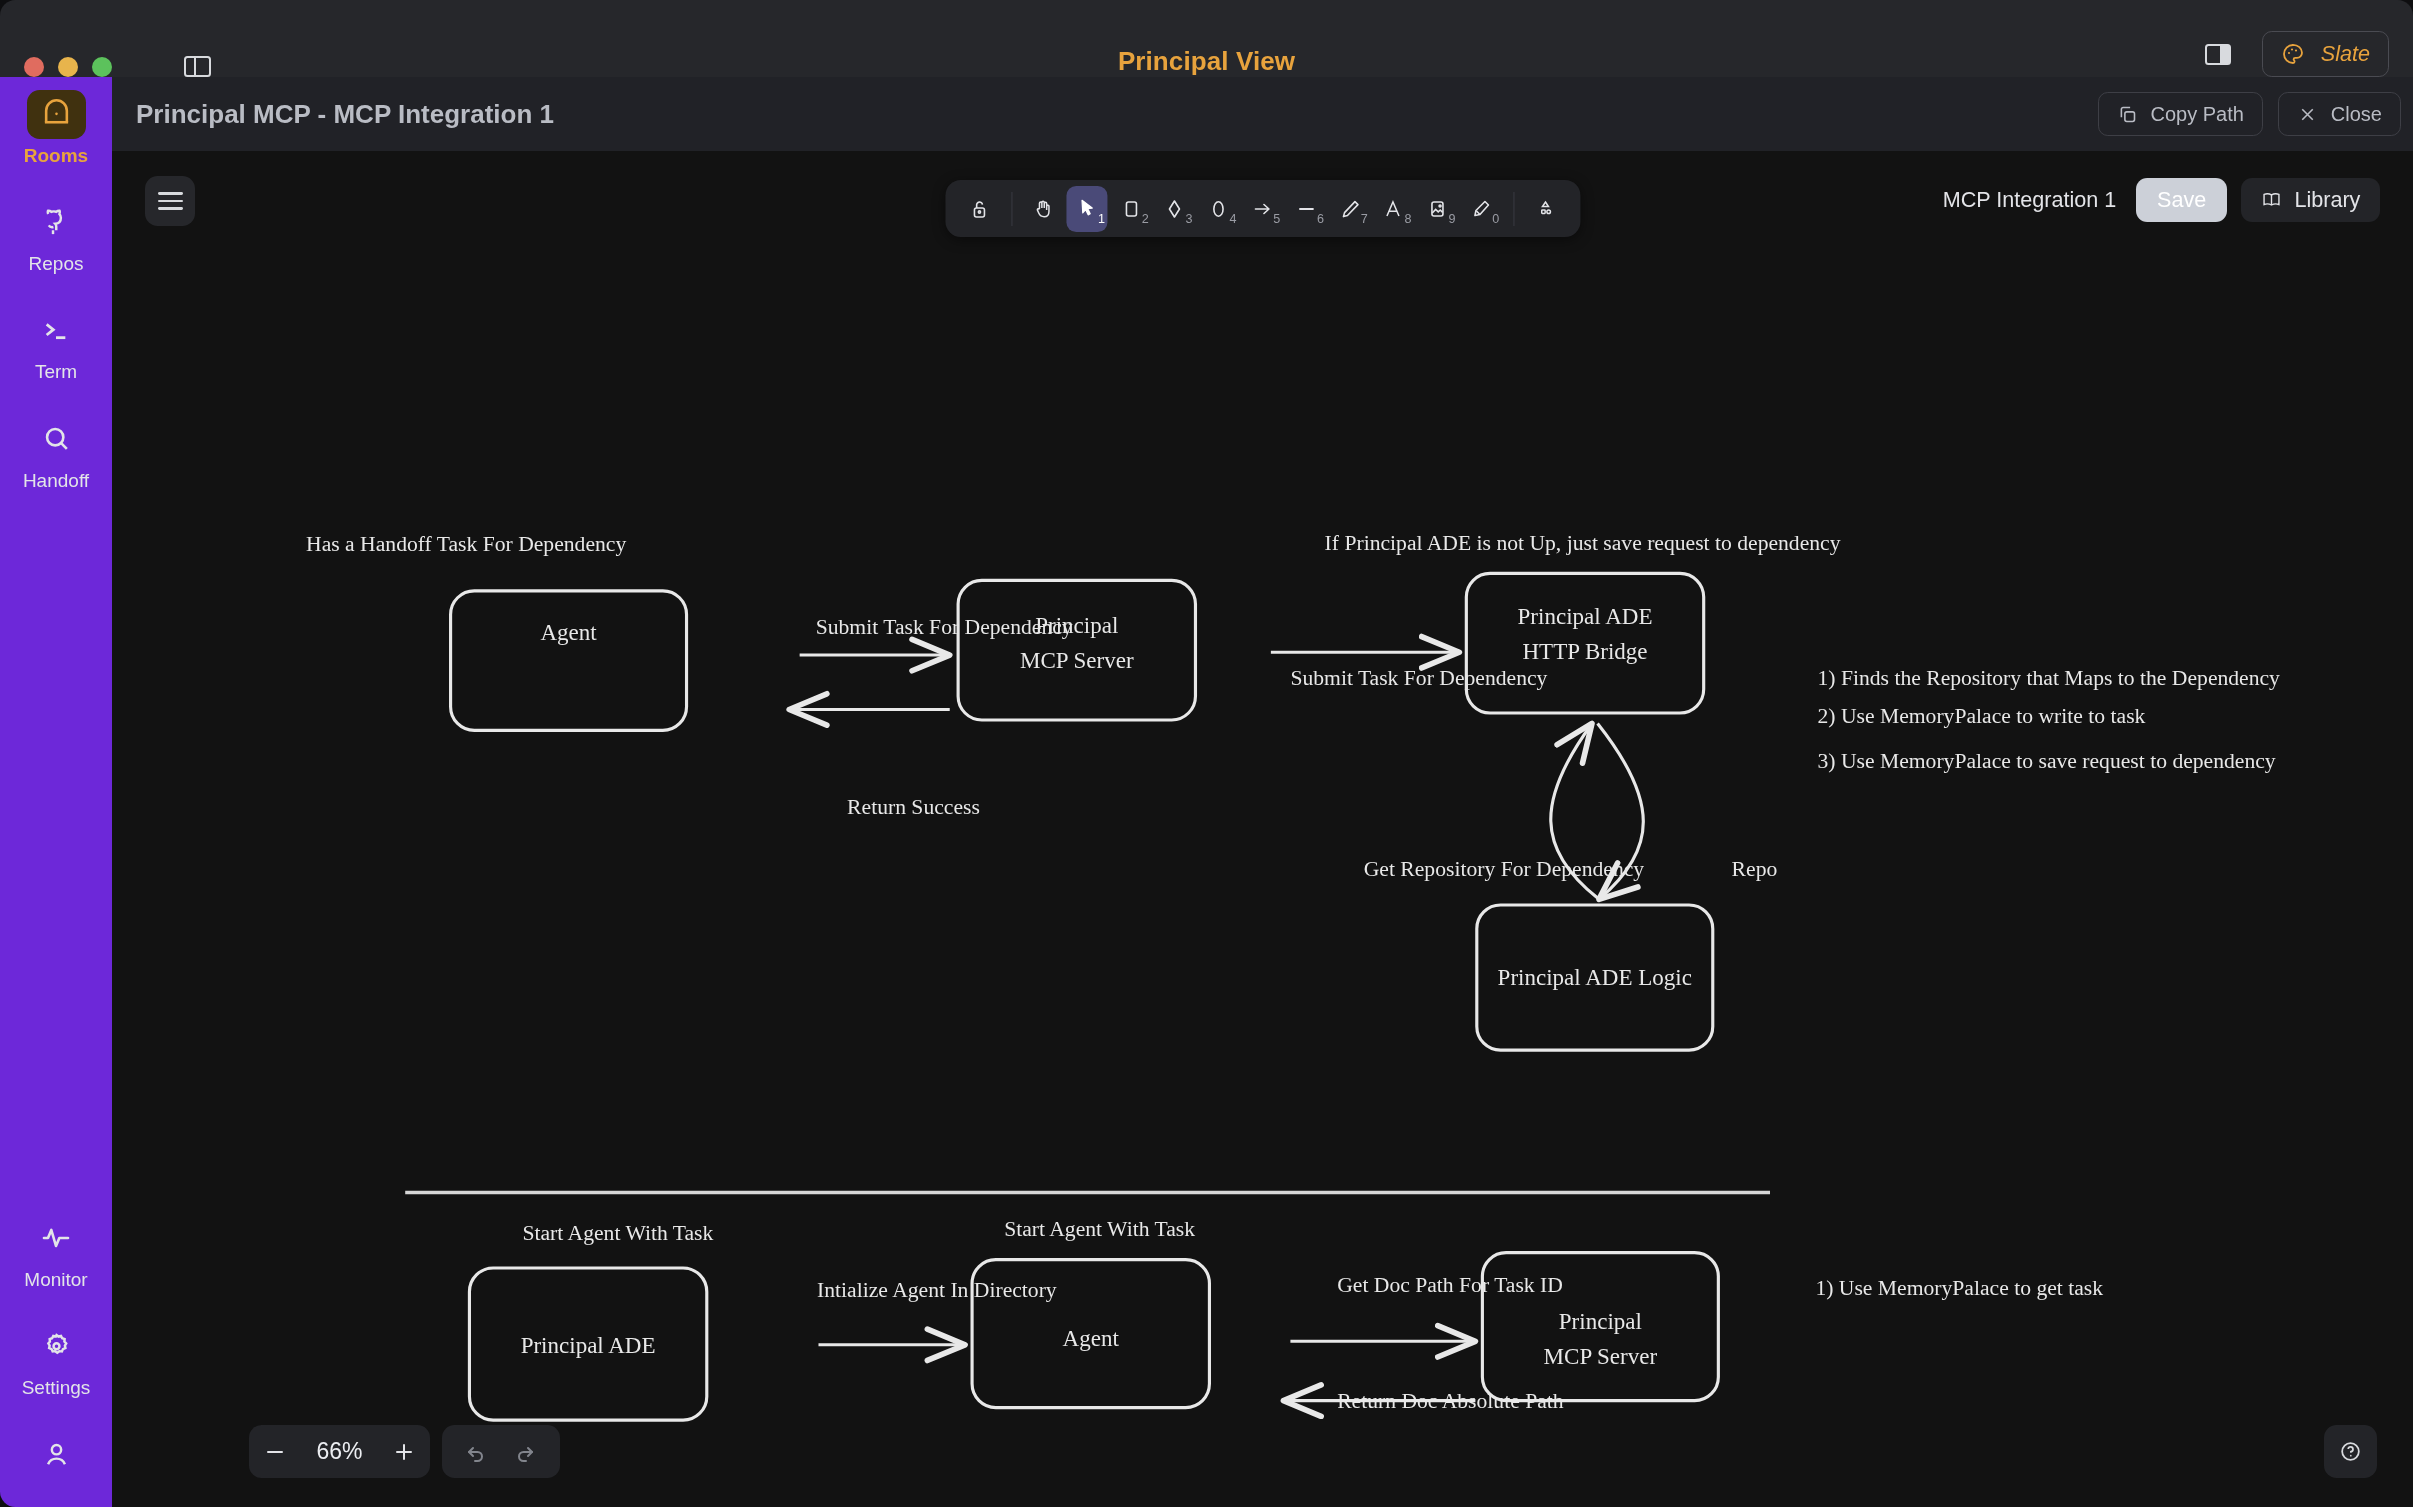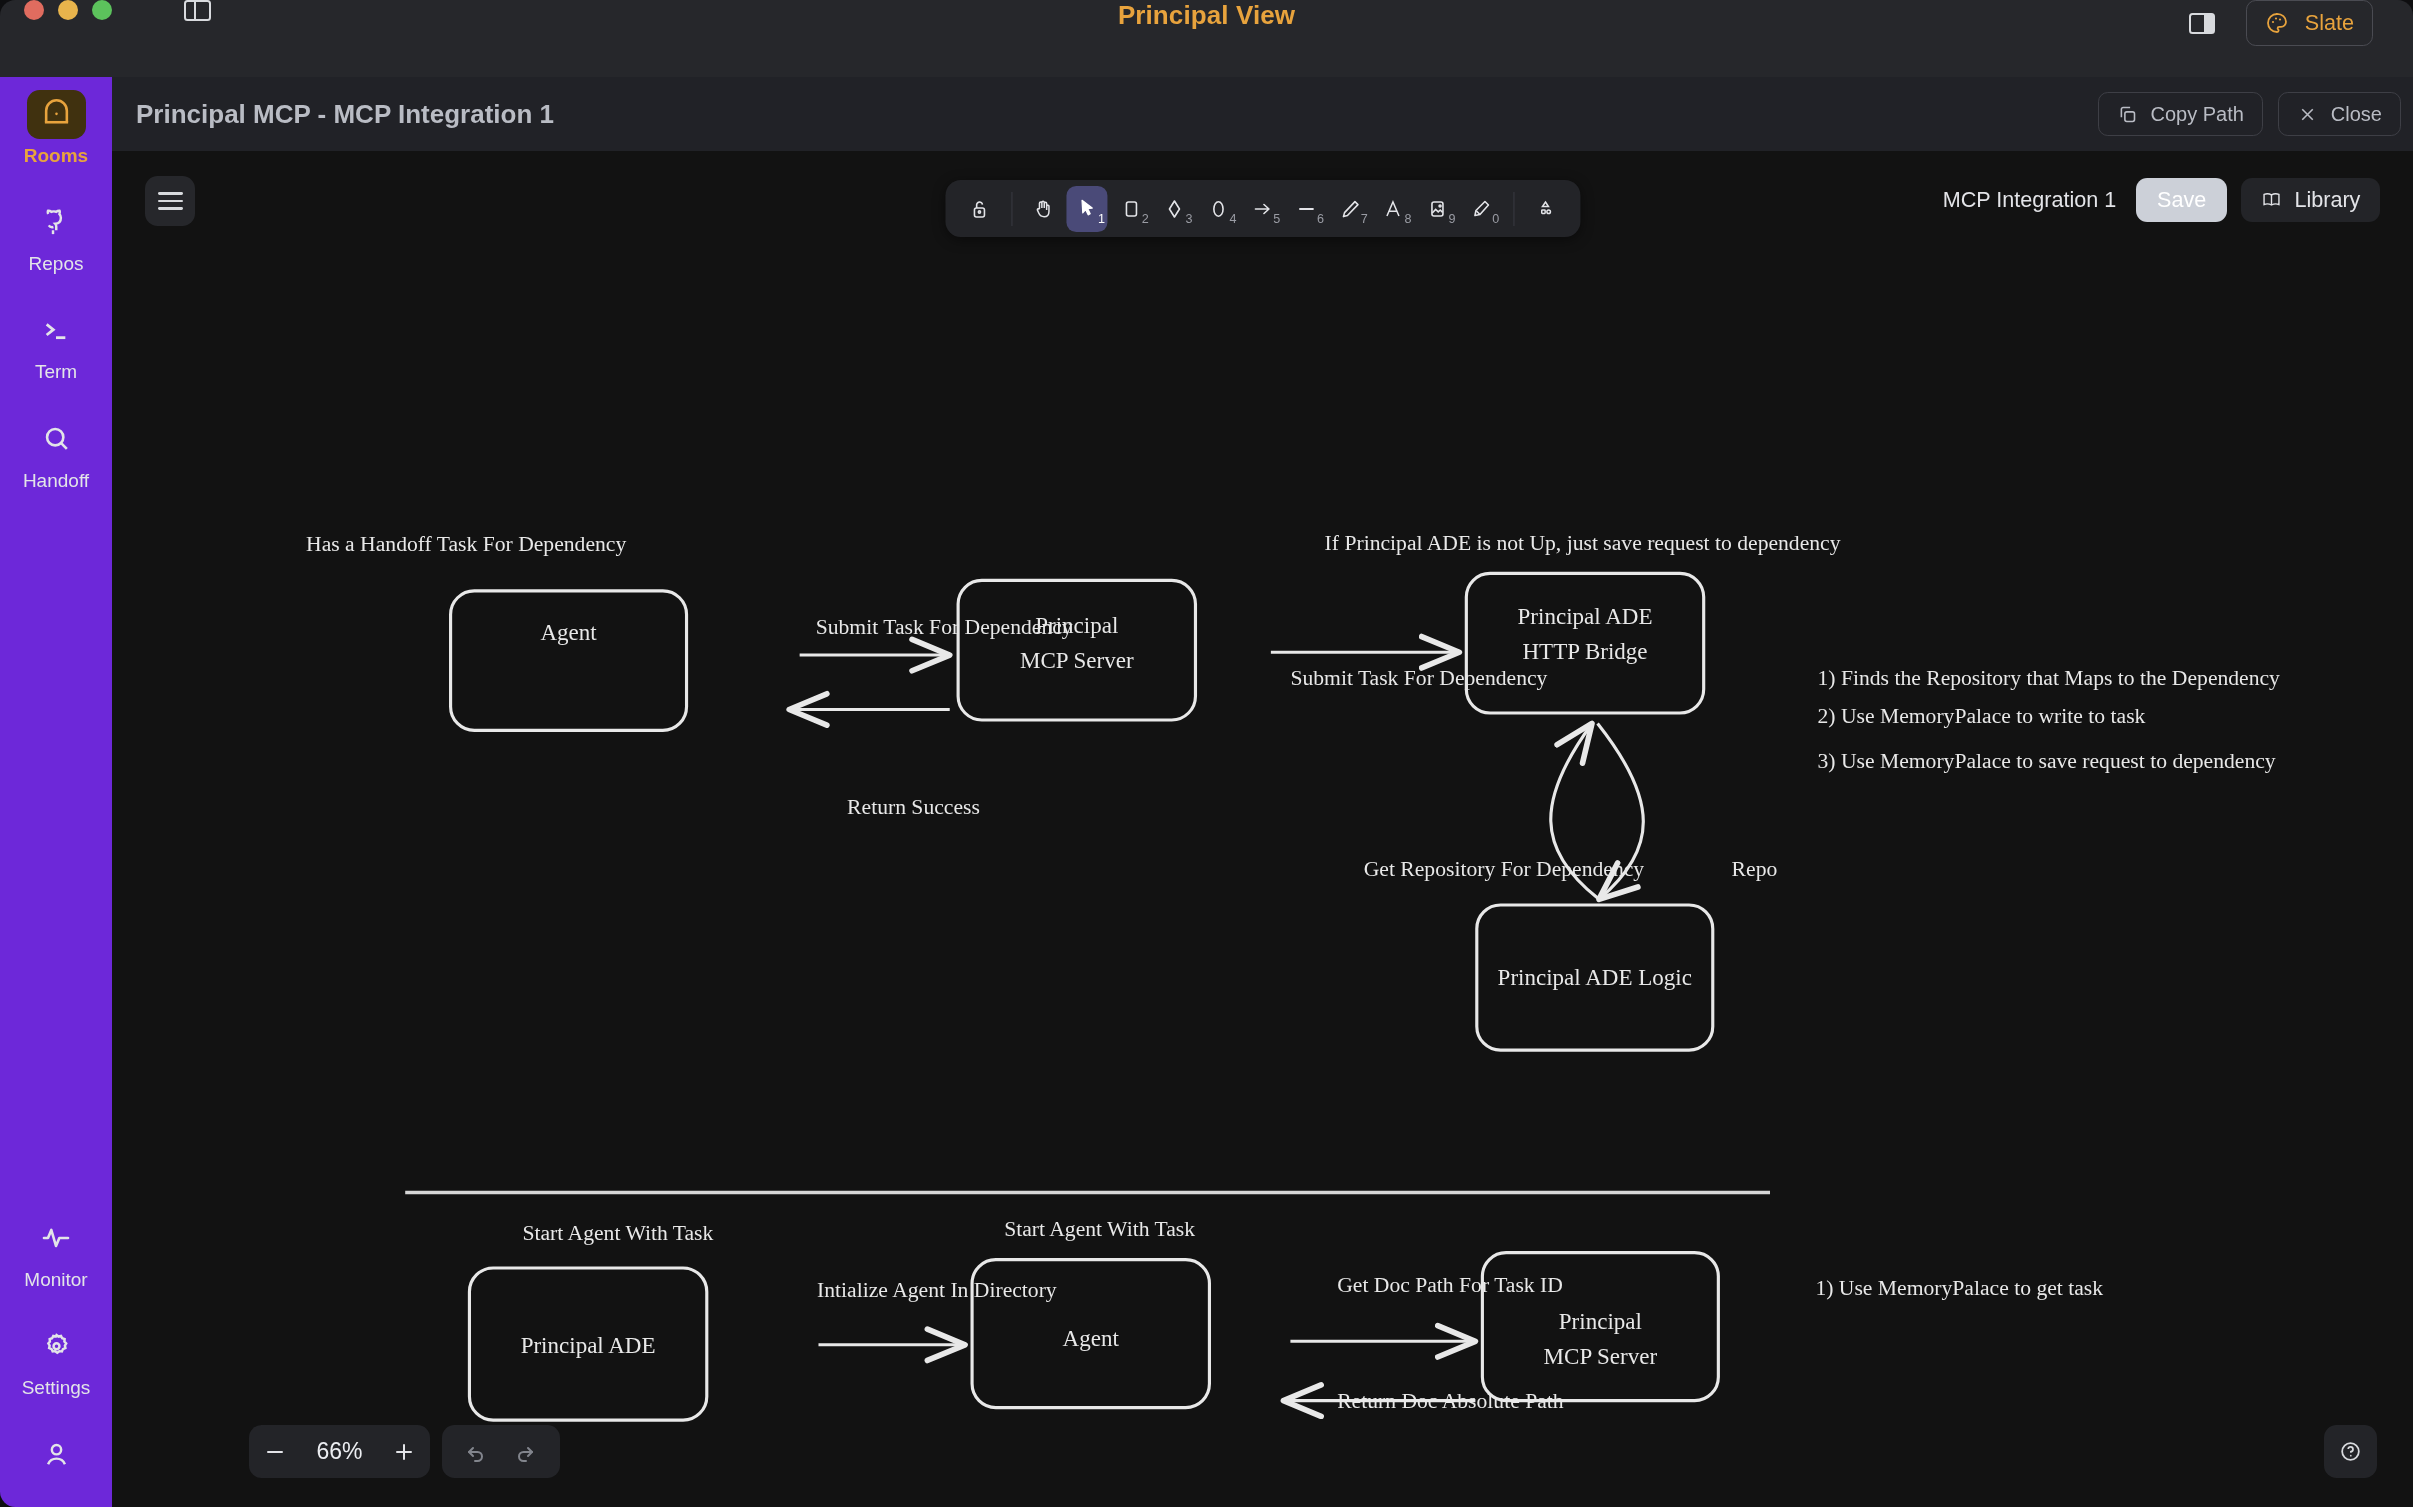--- a/index.html
+++ b/index.html
@@ -11,21 +11,21 @@
   #app {
     position: relative; width: 2413px; height: 1507px;
     background: #0e0e10; display: flex; flex-direction: column;
   }
 
   
   .titlebar {
     position: relative; height: 77px; flex: 0 0 77px;
     background: #26272b;
     border-radius: 15.4px 15.4px 0 0;
-    display: flex; align-items: flex-start;
+    display: flex; align-items: flex-end;
   }
   .traffic {
     display: flex; gap: 14px; align-items: center;
     margin-left: 24px;
   }
   .dot { width: 20px; height: 20px; border-radius: 50%; }
   .dot.red { background: #e06c5f; }
   .dot.yellow { background: #e8b44c; }
   .dot.green { background: #5cc25c; }
 
@@ -41,22 +41,22 @@
   .panel-ico.right-variant::before {
     content:""; position:absolute; right:0; top:0; bottom:0; width:7.7px; background:#d8dade;
   }
 
   .app-title {
     position: absolute; left: 0; right: 0; text-align: center;
     color: #e8a33d; font-size: 26px; font-weight: 700;
     letter-spacing: 0.1px;
   }
   .titlebar-right {
-    margin-left: auto; margin-right: 40px;
-    display: flex; align-items: center; gap: 31px;
+    margin-left: auto; margin-right: 24px;
+    display: flex; align-items: center; gap: 31px; font-style: italic;
   }
   .theme-btn {
     display: flex; align-items: center; gap: 15.4px;
     border: 0.7px solid #4a4b52; border-radius: 9.8px;
     padding: 9px 18px; color: #e8a33d; font-size: 21.6px;
   }
 
   
   .subheader {
     height: 74px; flex: 0 0 74px; background: #212227;

